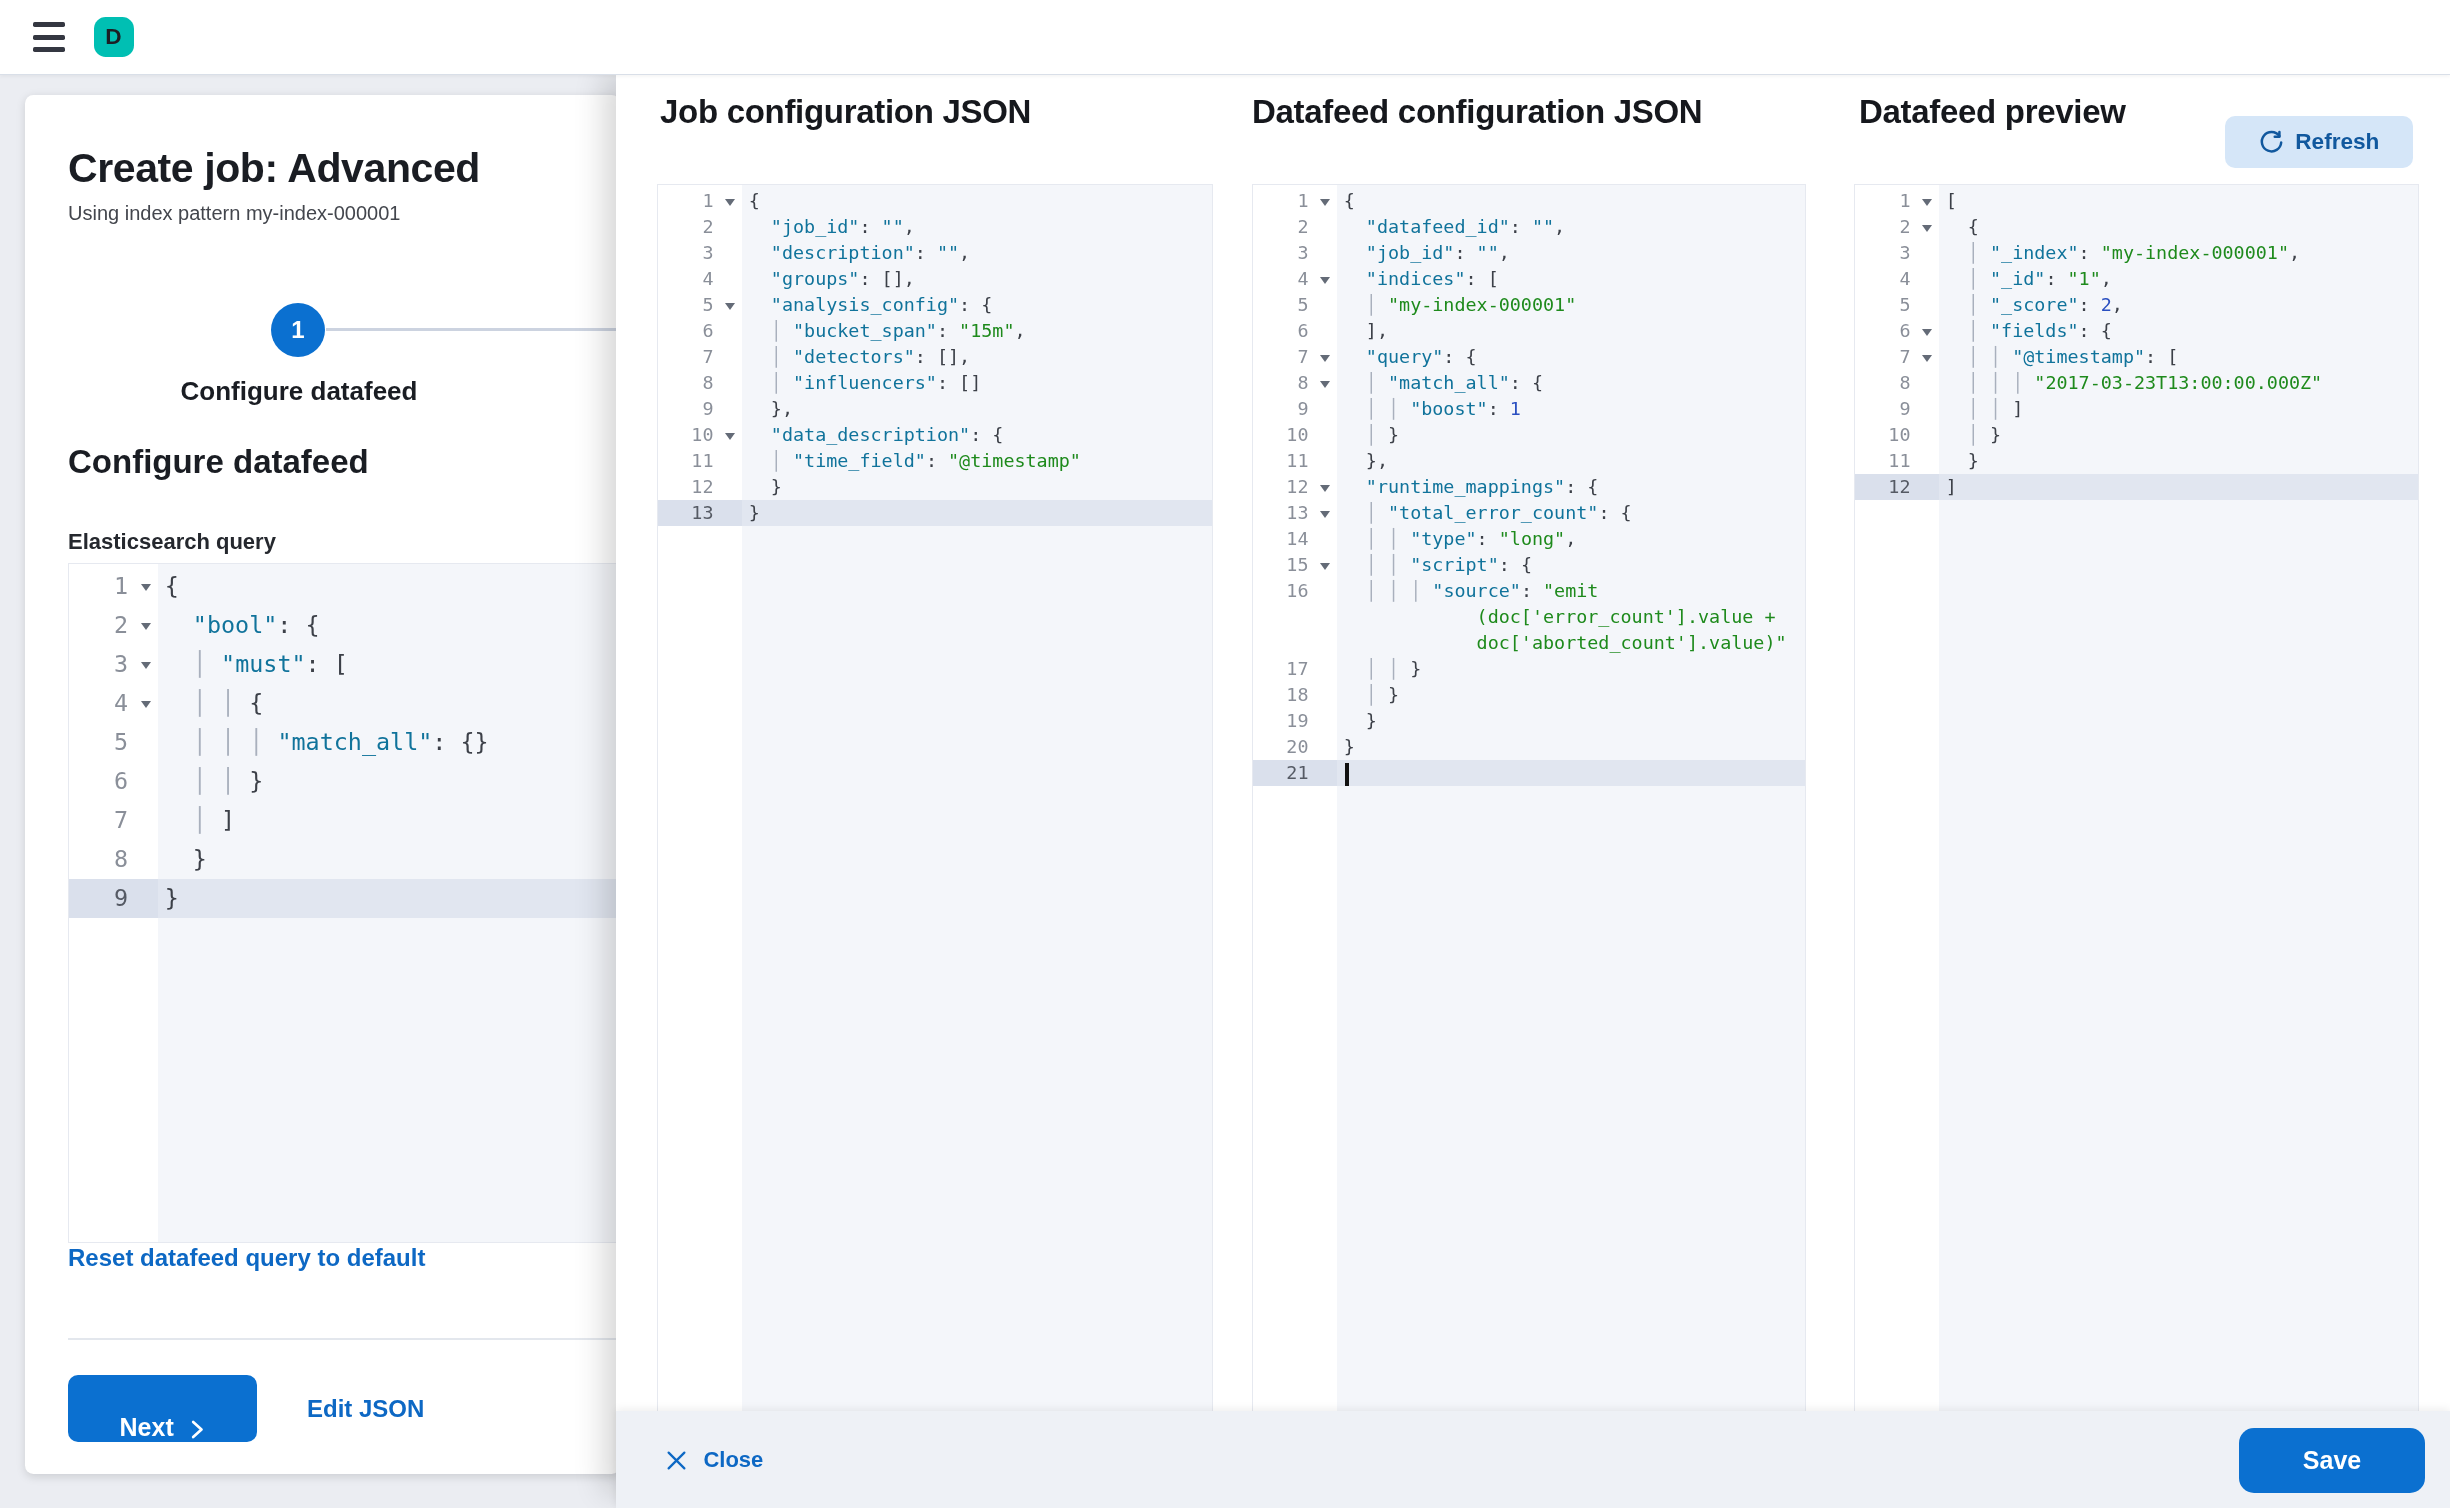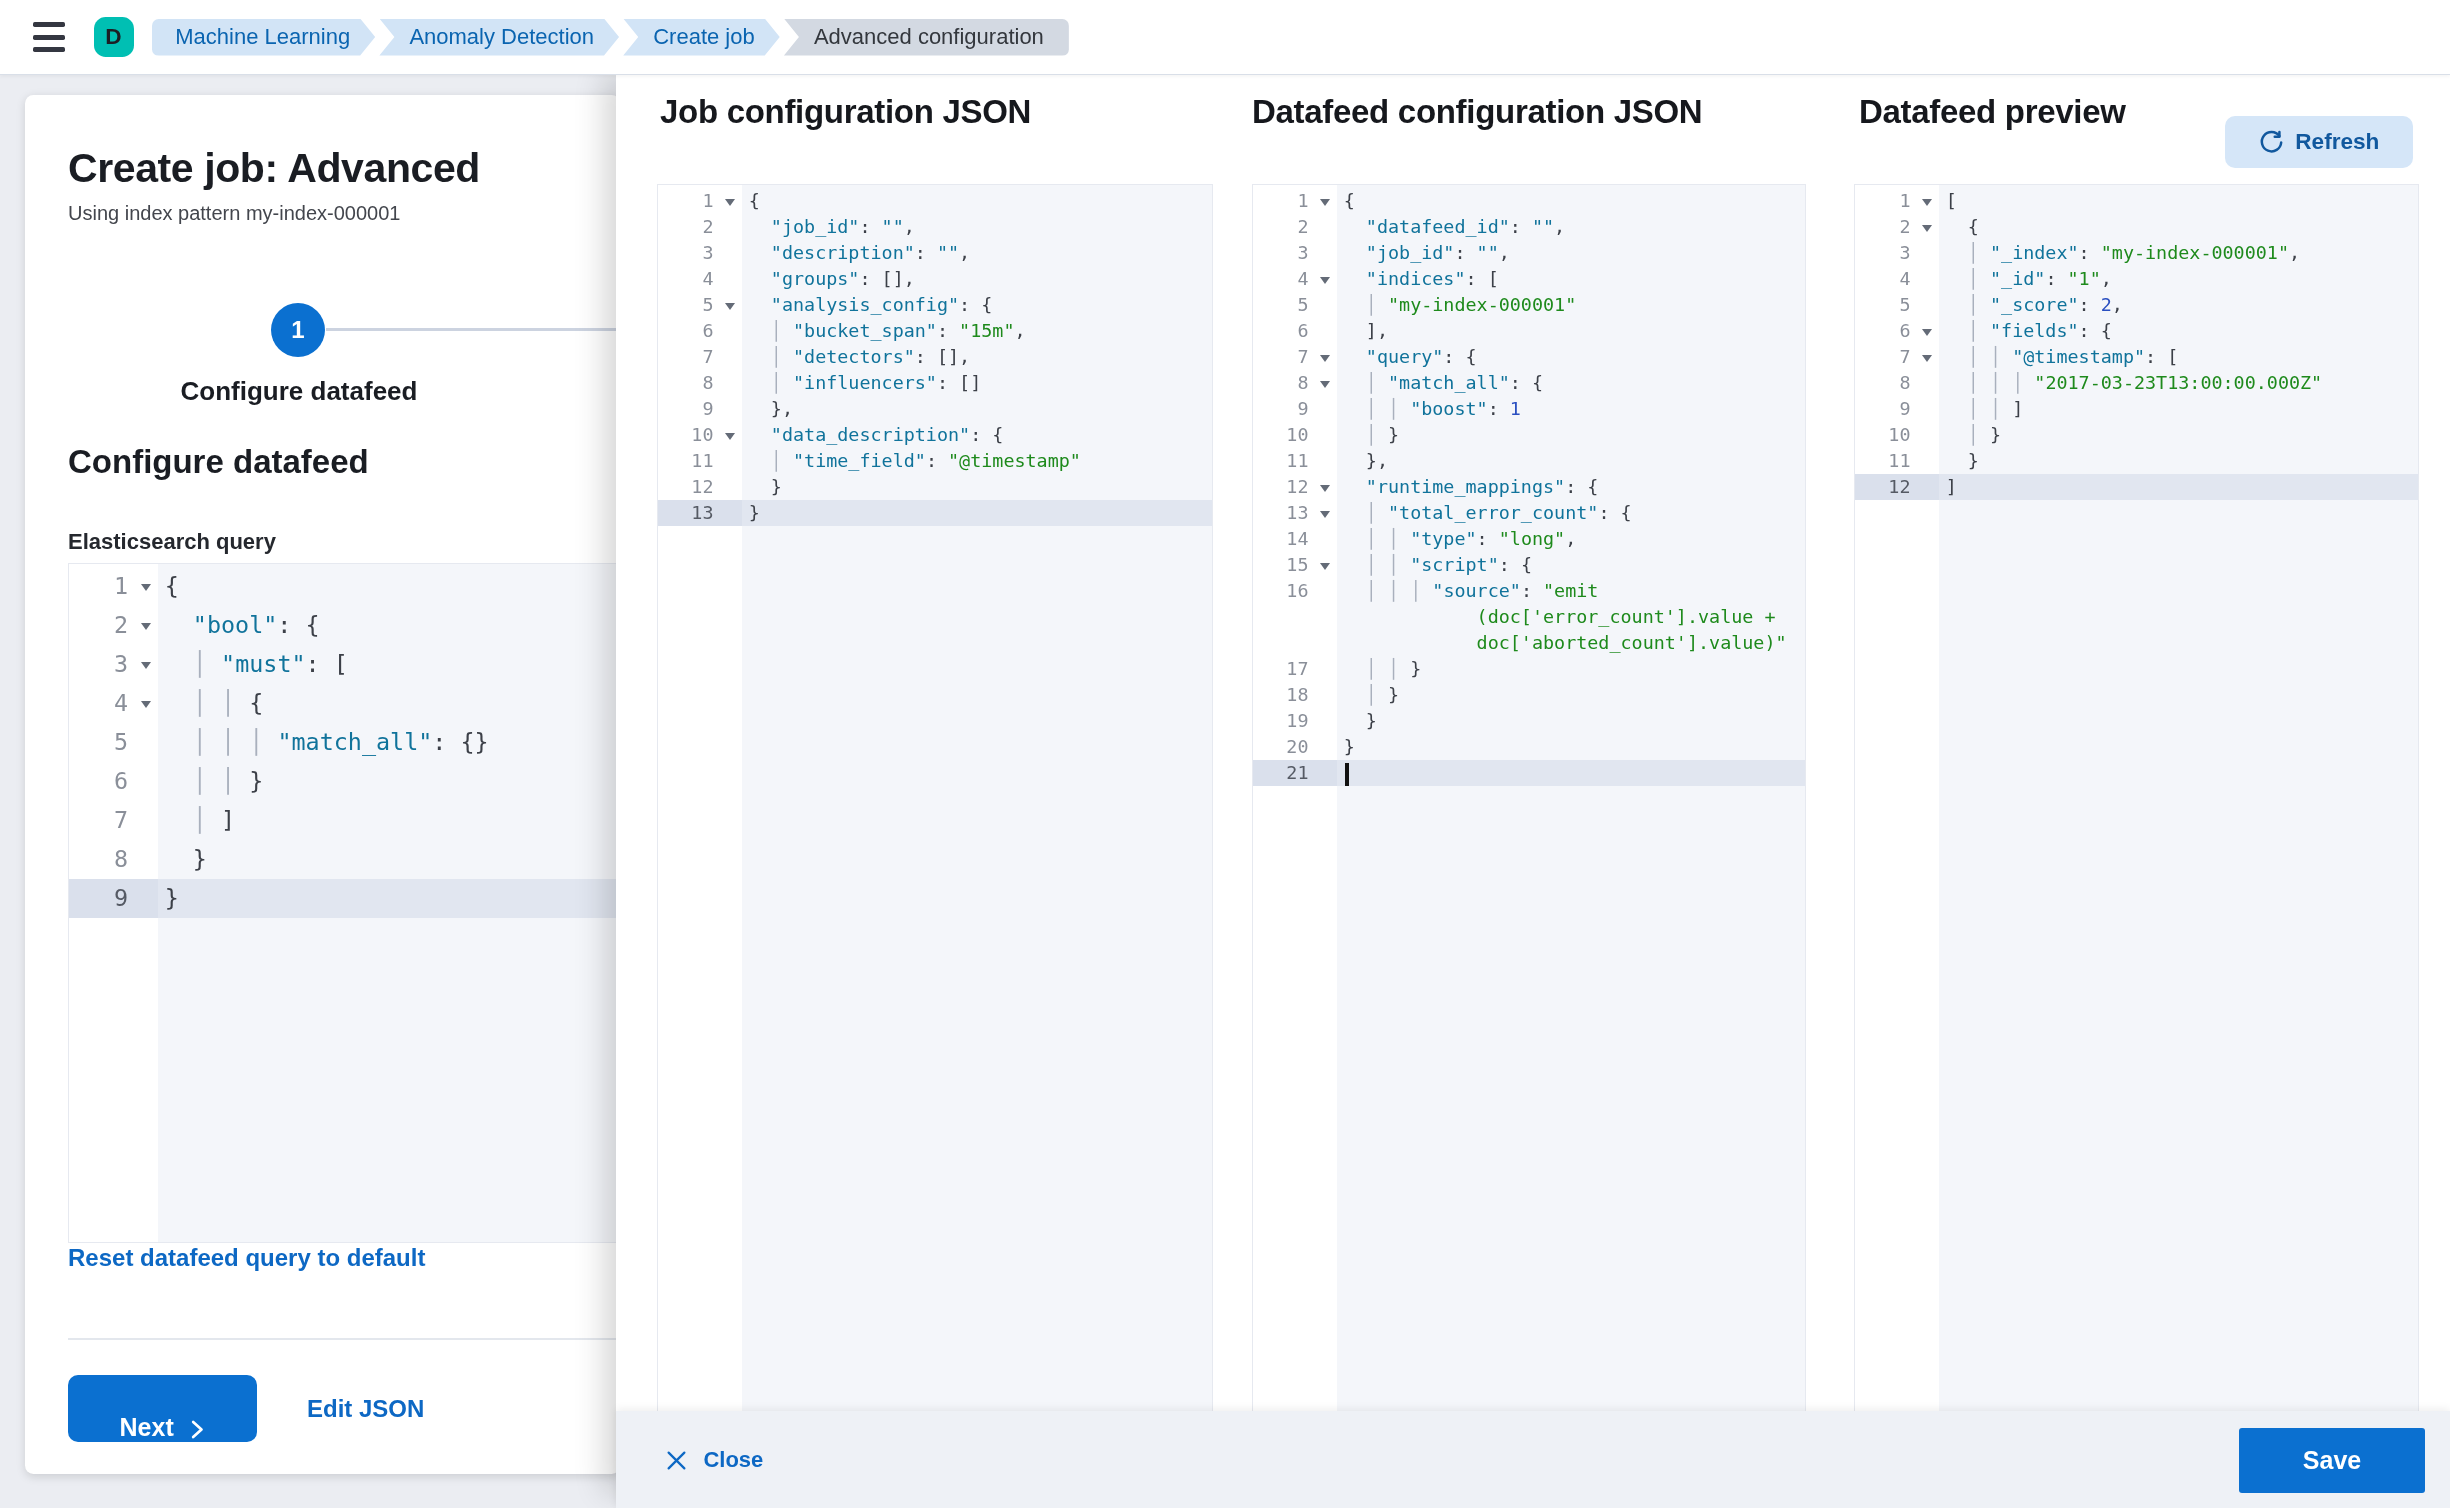--- a/index.html
+++ b/index.html
@@ -68,39 +68,33 @@
   .tk-s{color:var(--code-s);}
   .tk-e{color:var(--code-k);}
   .tk-n{color:var(--code-n);}
   .tk-p{color:var(--code-p);}
   .tk-g{color:var(--code-g);}
   .cursor{display:inline-block;width:3.3px;height:22.6px;background:#111;vertical-align:middle;margin-left:1.7px;}
   
   .footer{position:absolute;left:616px;top:1411px;width:1834px;height:98px;background:#eef1f6;
     box-shadow:0 -2.5px 8.4px rgba(0,0,0,.07);z-index:30;display:flex;align-items:center;}
   .close-btn{margin-left:47px;display:flex;align-items:center;gap:13.4px;color:var(--link);font-size:22px;font-weight:600;cursor:pointer;}
-  .save-btn{margin-left:auto;margin-right:25px;width:186px;height:65px;border-radius:3px;background:var(--accent);
+  .save-btn{margin-left:auto;margin-right:25px;width:186px;height:65px;border-radius:15px;background:var(--accent);
     display:flex;align-items:center;justify-content:center;color:#fff;font-size:25px;font-weight:600;cursor:pointer;}
 </style>
 </head>
 <body style="--accent: #0b70d0; --link: #0d68c4; --avatar-bg: #00bfb3; --crumb-bg: #d2e4f6; --crumb-text: #0a64b0; --crumb-cur-bg: #d3d9e2; --crumb-cur-text: #33373d; --refresh-bg: #d5e6f8; --refresh-text: #11589e; --ed-bg: #f4f6fa; --ed-gutter-bg: #ffffff; --ed-active: #e1e6f0; --ed-active-gut: #dae0ec; --ed-num: #8a8f99; --code-k: #10739b; --code-s: #1e8a1c; --code-n: #2a4fc0; --code-p: #3c4048; --code-g: #a9b0bd;">
 
 <div class="header">
   <div class="hamburger">
       <span></span>
       <span></span>
       <span></span>
     </div>
   <div class="avatar">D</div>
-  <div class="crumbs" id="crumbs">
-      <div class="crumb first">Machine Learning</div>
-      <div class="crumb">Anomaly Detection</div>
-      <div class="crumb">Create job</div>
-      <div class="crumb current">Advanced configuration</div>
-    </div>
 </div>
 
 <div class="card">
   <h1>Create job: Advanced</h1>
   <div class="sub">Using index pattern my-index-000001</div>
   <div class="step-line"></div>
   <div class="step-circle">1</div>
   <div class="step-label">Configure datafeed</div>
   <div class="section-h">Configure datafeed</div>
   <div class="query-label">Elasticsearch query</div>

